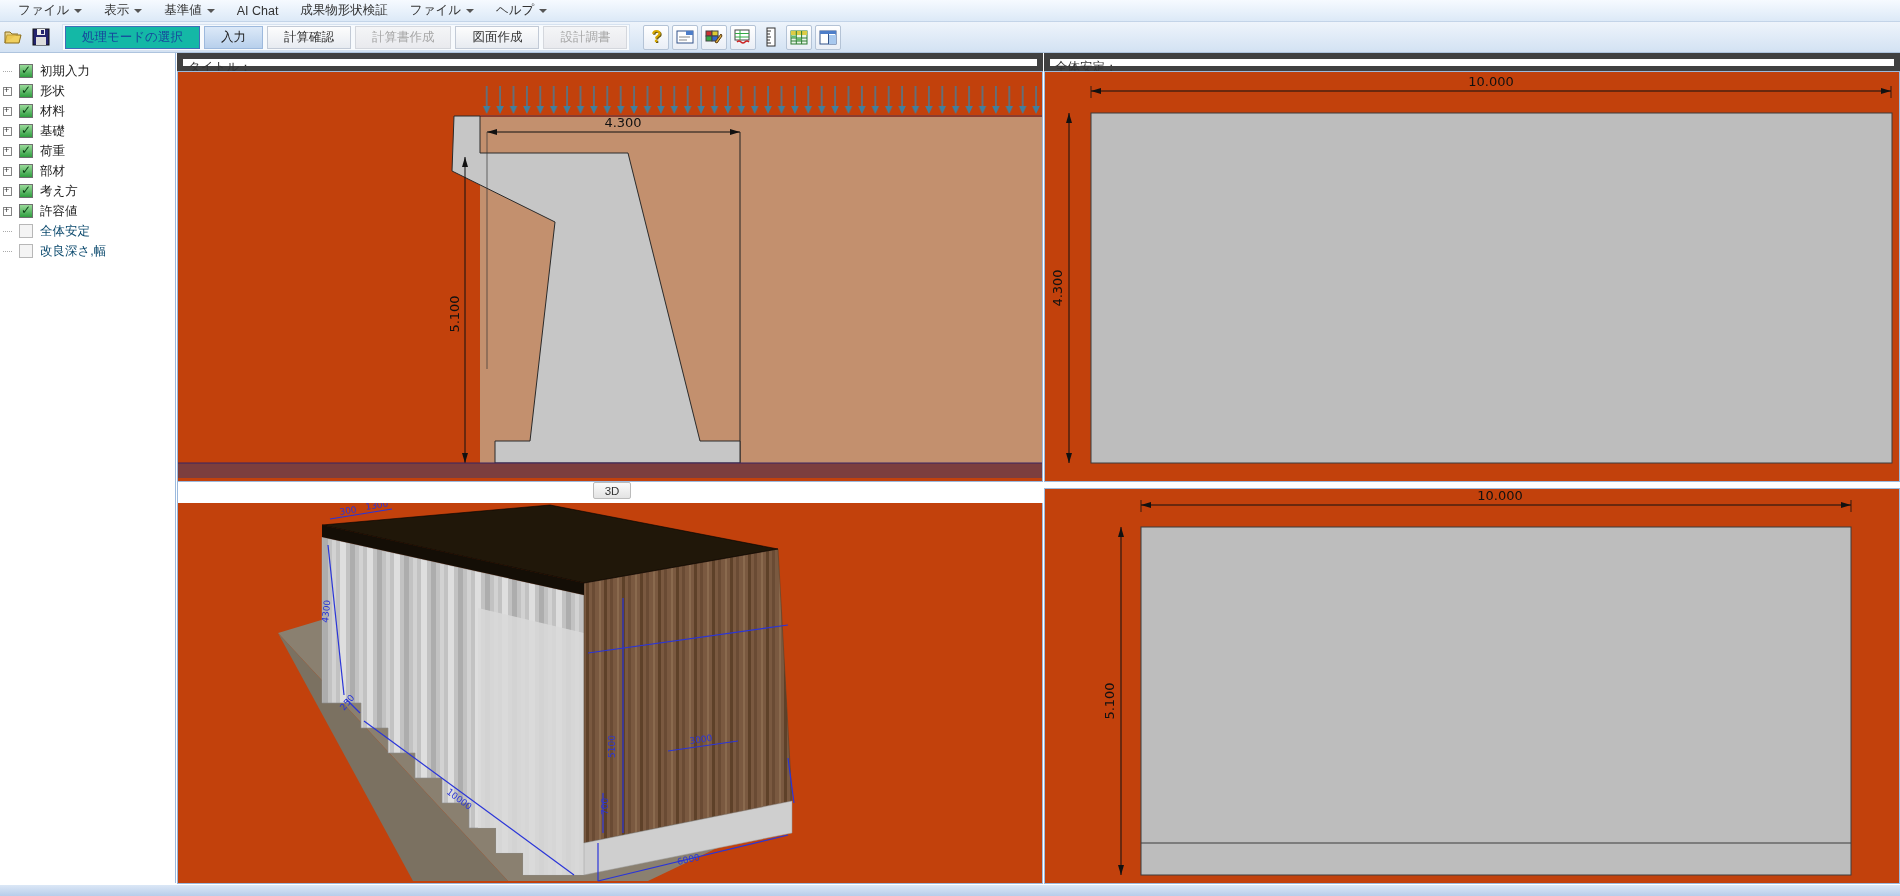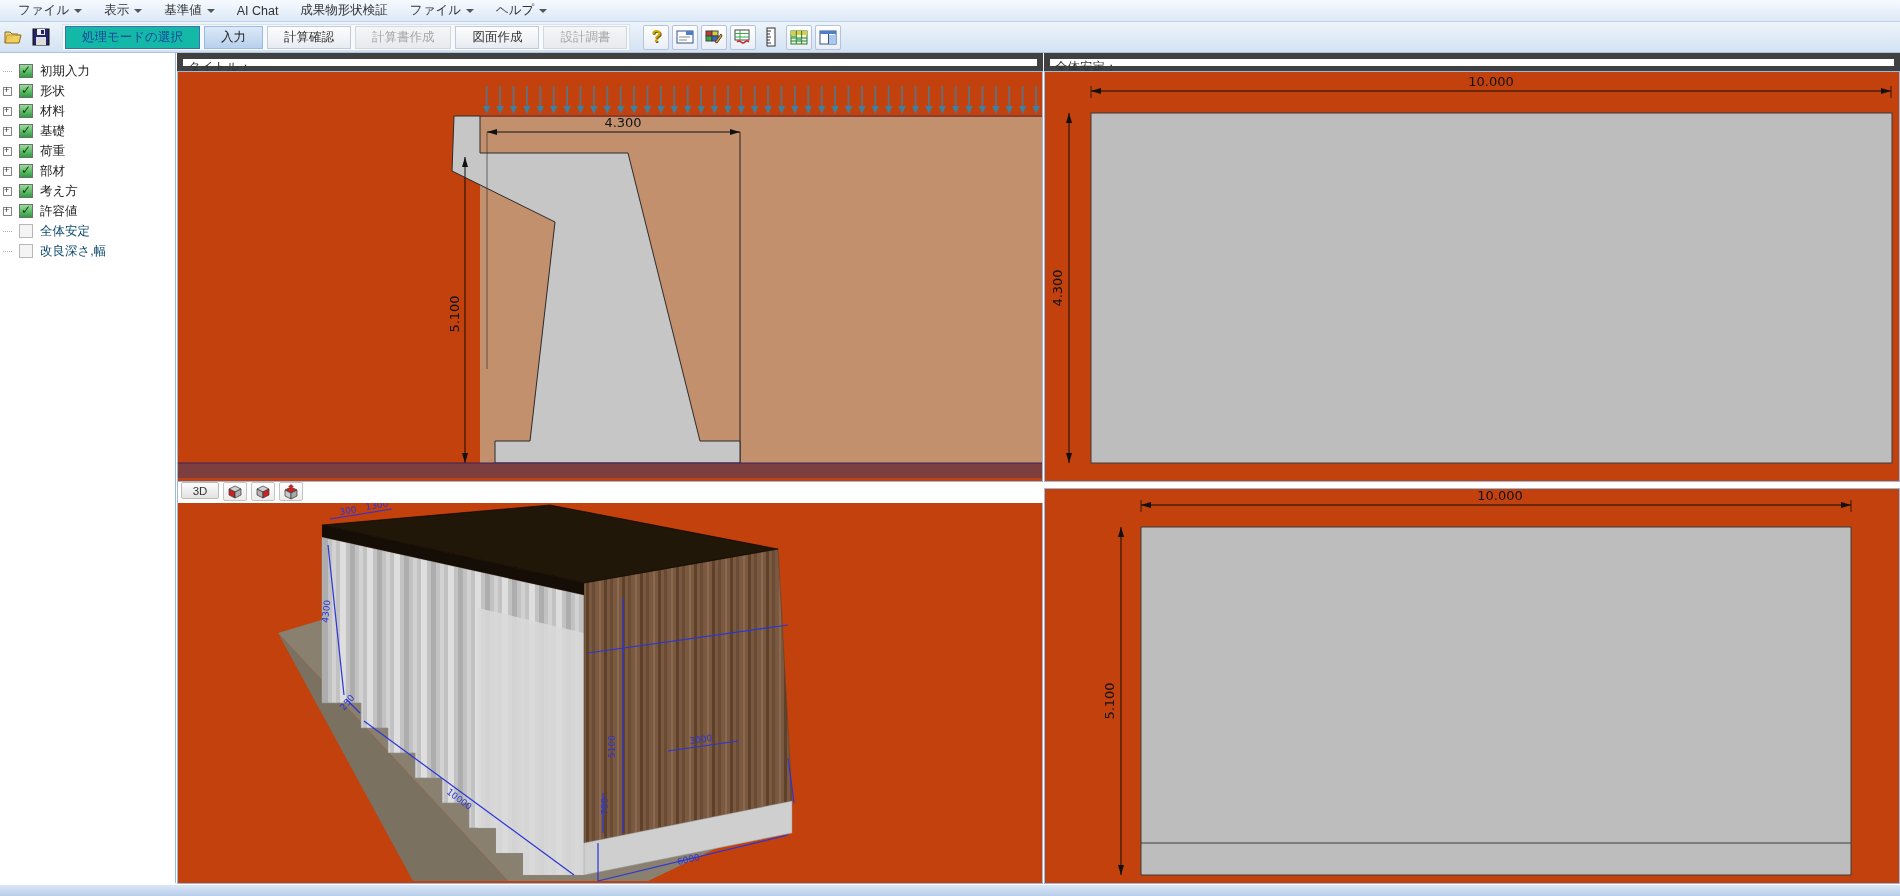--- a/index.html
+++ b/index.html
@@ -38,21 +38,21 @@
   .cbx-checked::before { content:"✓"; position:absolute; left:1px; top:-2px; font-size:12px;
     font-weight:bold; color:#0c3d14; }
   .cbx-un { background:#f4f4f4; border-color:#b7b7b7; }
   .tree-label { color:#1c1c1c; }
   .tree-row.disabled .tree-label { color:#0c4a6e; }
   
   .title-bar { position:absolute; height:19px; background:#fff; border:6px solid #404040;
     line-height:17px; padding-left:5px; color:#333; }
   .canvas-box { position:absolute; background:#c2410c; border:1px solid #9cb9dd; }
   #view3d-toolbar { position:absolute; left:177px; top:482px; width:866px; height:21px; background:#fff;
-    display:flex; gap:4px; padding-left:3px; border-left:1px solid #9cb9dd; }
+    display:flex; align-items:center; gap:4px; padding-left:3px; border-left:1px solid #9cb9dd;flex-direction:column; }
   .btn-3d { width:38px; height:17px; background:linear-gradient(#fbfbfb,#e3e3e3); border:1px solid #bbb;
     border-radius:2px; text-align:center; line-height:16px; font-size:11.5px; color:#333; }
   .cube-btn { width:24px; height:19px; background:linear-gradient(#ffffff,#ececec); border:1px solid #c4c4c4;
     border-radius:2px; display:flex; align-items:center; justify-content:center; }
   #status-strip { position:absolute; left:0; top:884px; width:1900px; height:12px;
     background:linear-gradient(#dbe7f6,#b7cdea); border-top:1px solid #ffffff; }
   svg text { font-family:"DejaVu Sans","Liberation Sans",sans-serif; }
 </style>
 </head>
 <body>

